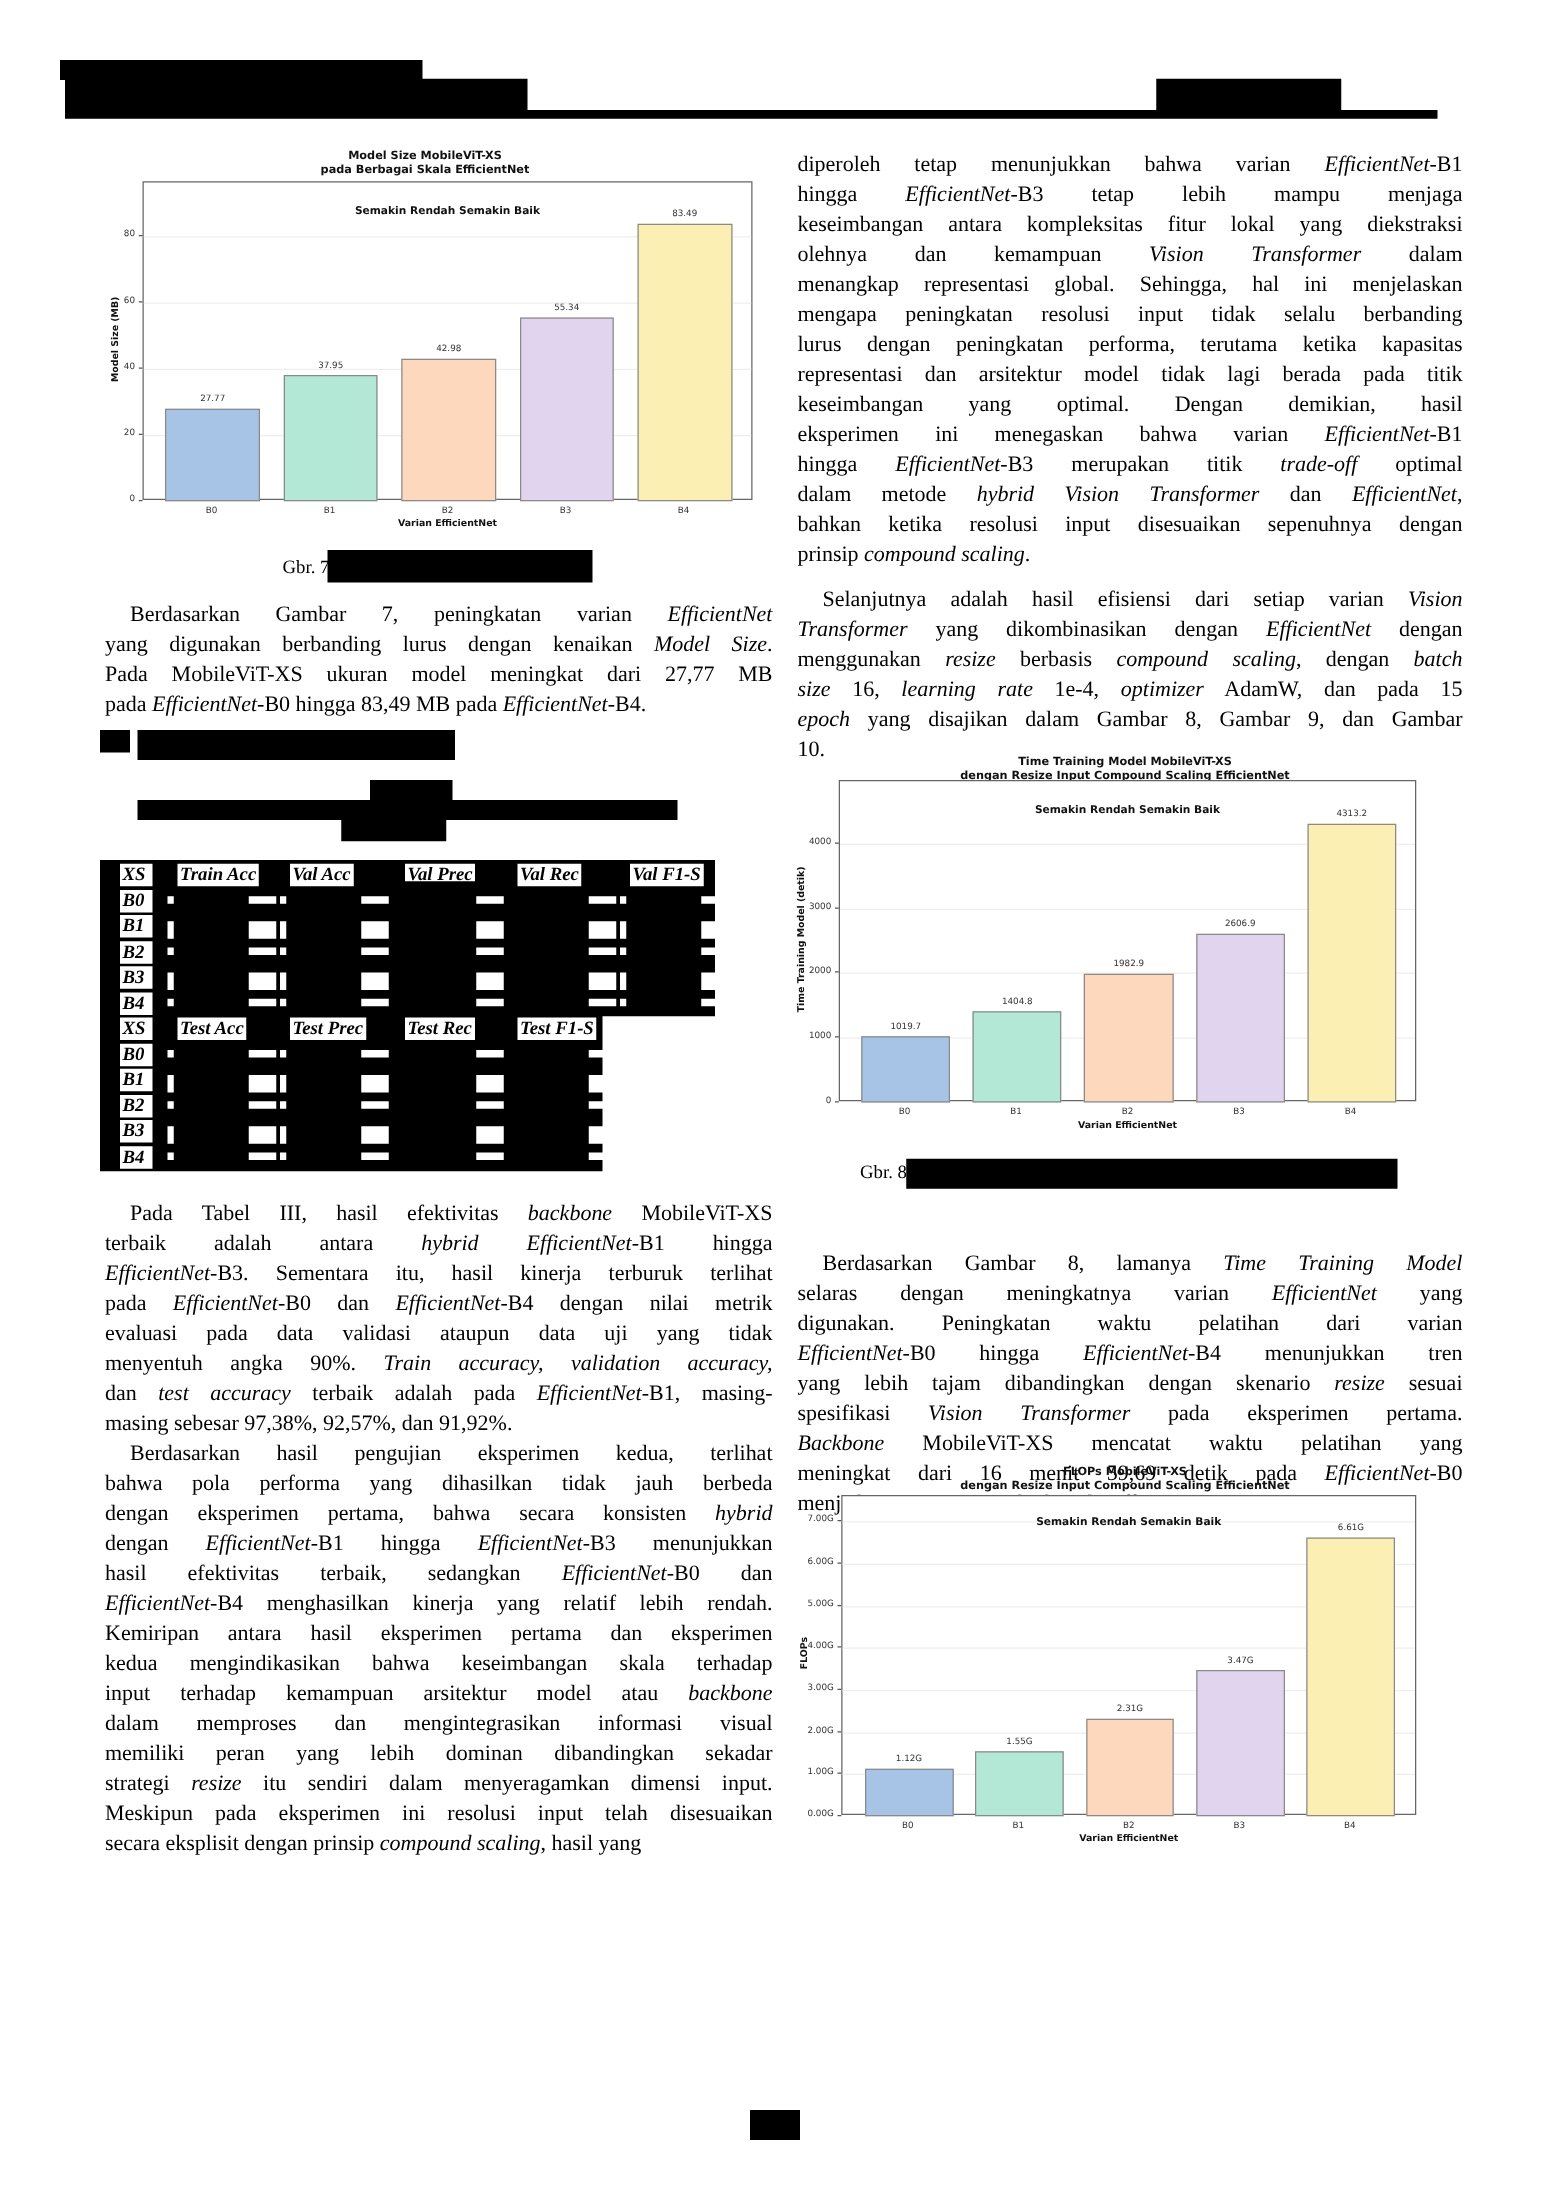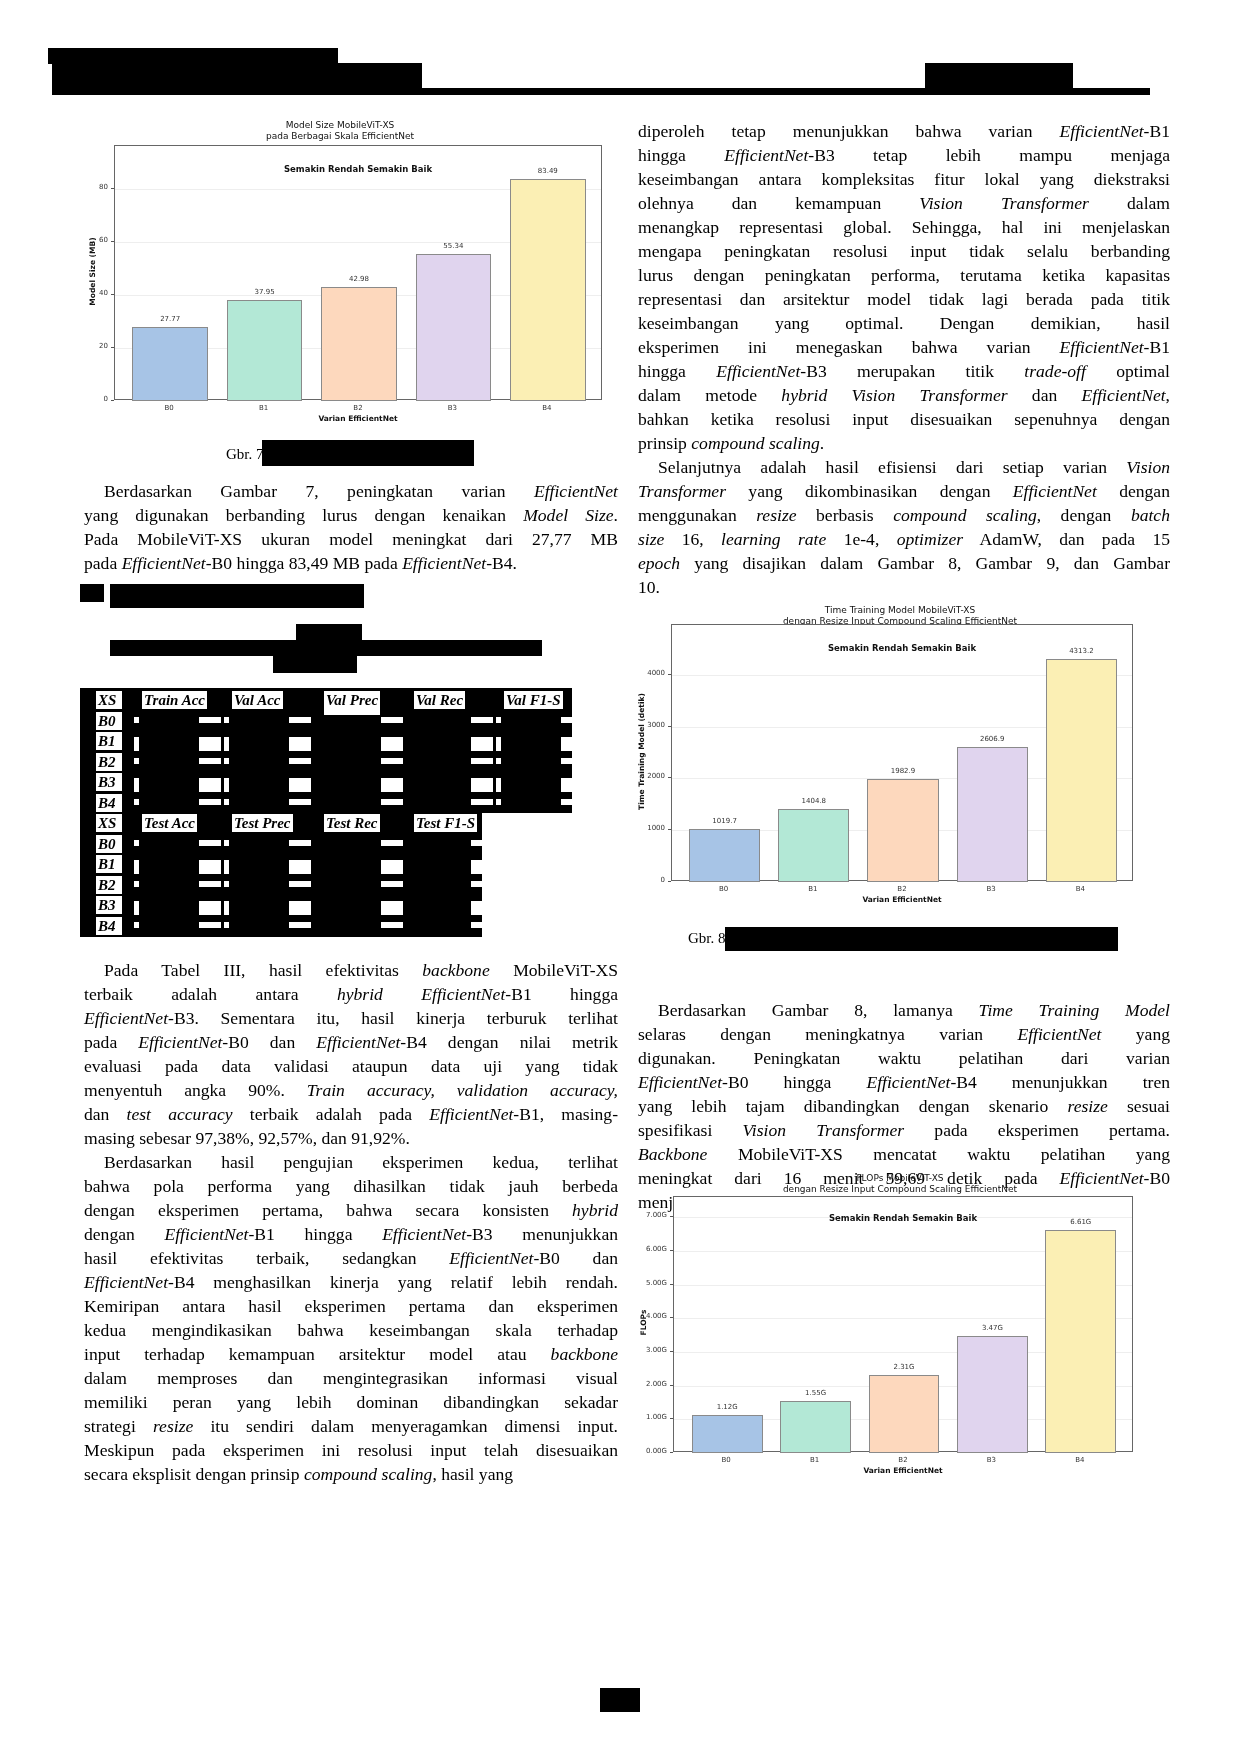--- a/index.html
+++ b/index.html
@@ -6,21 +6,21 @@
   html, body { width: 1240px; height: 1754px; background: #ffffff; overflow: hidden; }
   body { position: relative; font-family: "Liberation Serif", serif; color: #000; }
 
   .redact { position: absolute; background: #000; }
 
   
   .hdr-rule { position: absolute; left: 52px; top: 88px; width: 1098px; height: 7px; background: #000; }
 
   
   .chart { position: absolute; font-family: "DejaVu Sans", sans-serif; }
-  .chart .ctitle { position: absolute; left: 0; right: 0; text-align: center; font-weight: normal; font-size: 9px; line-height: 11px; color: #111; }
+  .chart .ctitle { position: absolute; left: 0; right: 0; text-align: center; font-weight: bold; font-size: 9px; line-height: 11px; color: #111; }
   .chart .frame { position: absolute; border: 1px solid #666; background: #fff; }
   .chart .sub { position: absolute; left: 0; right: 0; text-align: center; font-weight: bold; font-size: 8.5px; color: #111; }
   .chart .grid { position: absolute; left: 0; right: 0; height: 1px; background: #eeeeee; }
   .chart .ytick { position: absolute; font-size: 7px; color: #333; text-align: right; width: 40px; }
   .chart .ytick::after { content: ""; position: absolute; right: -6px; top: 5px; width: 3px; height: 1px; background: #555; }
   .chart .bar { position: absolute; border: 1px solid #8a8a8a; }
   .chart .vlabel { position: absolute; font-size: 7px; color: #333; text-align: center; width: 60px; }
   .chart .xtick { position: absolute; font-size: 7px; color: #333; text-align: center; width: 30px; }
   .chart .xlabel { position: absolute; font-weight: bold; font-size: 7.5px; color: #111; text-align: center; }
   .chart .ylabel { position: absolute; font-weight: bold; font-size: 7.5px; color: #111; transform: rotate(-90deg); transform-origin: center; white-space: nowrap; text-align: center; }
@@ -98,21 +98,21 @@
 <div class="redact" style="left:296px;top:624px;width:66px;height:16px;"></div>
 <div class="redact" style="left:110px;top:640px;width:432px;height:16px;"></div>
 <div class="redact" style="left:273px;top:655px;width:84px;height:18px;"></div>
 
 <div class="tbl" style="left:80px;top:688px;width:492px;height:125px;"></div>
 <div class="tbl" style="left:80px;top:812px;width:402px;height:125px;"></div>
 <div id="table-layer">
     <div class="tcell" style="left: 96px; top: 691px; width: 26px; height: 18px;">XS</div>
     <div class="tcell" style="left: 142px; top: 691px; height: 18px;">Train Acc</div>
     <div class="tcell" style="left: 232px; top: 691px; height: 18px;">Val Acc</div>
-    <div class="tcell" style="left: 324px; top: 691px; height: 24px;">Val Prec</div>
+    <div class="tcell" style="left: 324px; top: 691px; height: 14px;">Val Prec</div>
     <div class="tcell" style="left: 414px; top: 691px; height: 18px;">Val Rec</div>
     <div class="tcell" style="left: 504px; top: 691px; height: 18px;">Val F1-S</div>
     <div class="tcell" style="left: 96px; top: 711.5px; width: 26px; height: 18px;">B0</div>
     <div class="wbox" style="left: 134px; top: 716.5px; width: 5px; height: 6px;"></div>
     <div class="wbox" style="left: 199px; top: 716.5px; width: 22px; height: 6px;"></div>
     <div class="wbox" style="left: 224px; top: 716.5px; width: 5px; height: 6px;"></div>
     <div class="wbox" style="left: 289px; top: 716.5px; width: 22px; height: 6px;"></div>
     <div class="wbox" style="left: 381px; top: 716.5px; width: 22px; height: 6px;"></div>
     <div class="wbox" style="left: 471px; top: 716.5px; width: 22px; height: 6px;"></div>
     <div class="wbox" style="left: 496px; top: 716.5px; width: 5px; height: 6px;"></div>
@@ -232,21 +232,21 @@
     <span class="ln">lurus dengan peningkatan performa, terutama ketika kapasitas</span>
     <span class="ln">representasi dan arsitektur model tidak lagi berada pada titik</span>
     <span class="ln">keseimbangan yang optimal. Dengan demikian, hasil</span>
     <span class="ln">eksperimen ini menegaskan bahwa varian <i>EfficientNet</i>-B1</span>
     <span class="ln">hingga <i>EfficientNet</i>-B3 merupakan titik <i>trade-off</i> optimal</span>
     <span class="ln">dalam metode <i>hybrid</i> <i>Vision Transformer</i> dan <i>EfficientNet</i>,</span>
     <span class="ln">bahkan ketika resolusi input disesuaikan sepenuhnya dengan</span>
     <span class="ln last">prinsip <i>compound scaling</i>.</span>
   </div>
 <div class="para" id="rp2" style="left:638px;top:455px;width:532px;">
-    <span class="ln" style="padding-left: 20px;">Selanjutnya adalah hasil efisiensi dari setiap varian <i>Vision</i></span>
+    <span class="ln" style="padding-left: 20px; margin-top: 12px;">Selanjutnya adalah hasil efisiensi dari setiap varian <i>Vision</i></span>
     <span class="ln"><i>Transformer</i> yang dikombinasikan dengan <i>EfficientNet</i> dengan</span>
     <span class="ln">menggunakan <i>resize</i> berbasis <i>compound scaling</i>, dengan <i>batch</i></span>
     <span class="ln"><i>size</i> 16, <i>learning rate</i> 1e-4, <i>optimizer</i> AdamW, dan pada 15</span>
     <span class="ln"><i>epoch</i> yang disajikan dalam Gambar 8, Gambar 9, dan Gambar</span>
     <span class="ln last">10.</span>
   </div>
 
 <div class="chart" id="chart1" style="left:630px;top:600px;width:540px;height:320px;">
     <div class="ctitle" style="top: 5px;">Time Training Model MobileViT-XS</div>
     <div class="ctitle" style="top: 16px;">dengan Resize Input Compound Scaling EfficientNet</div>

